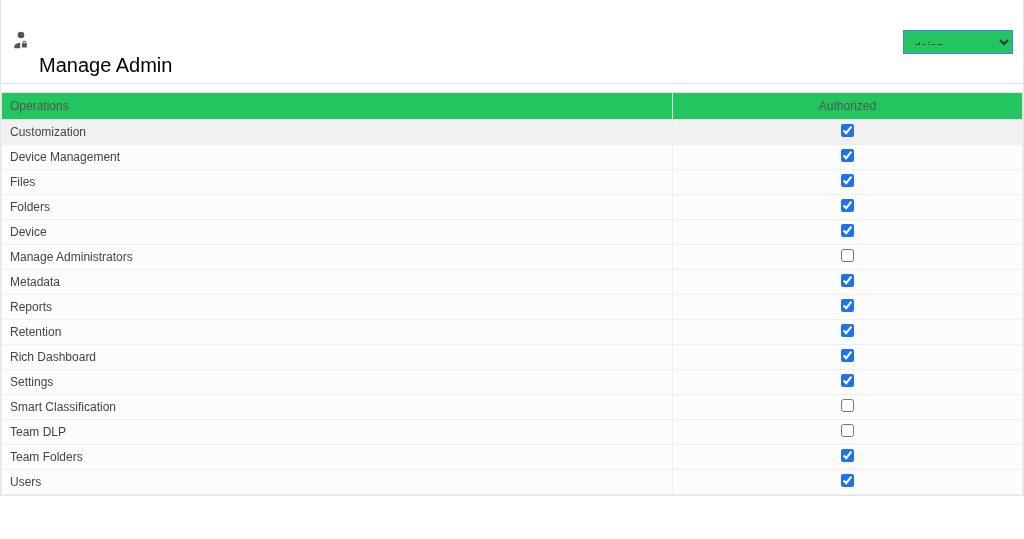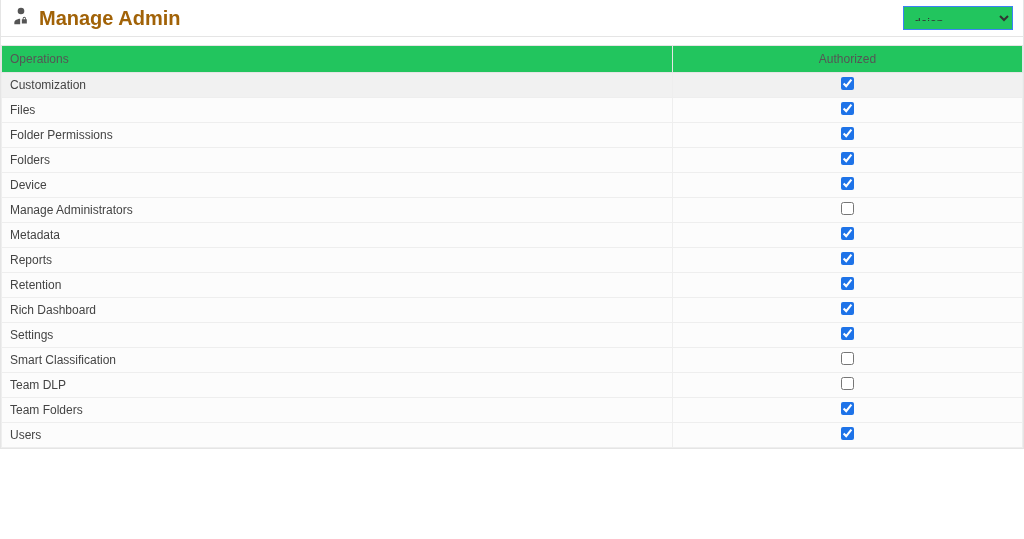--- a/index.html
+++ b/index.html
@@ -26,22 +26,23 @@
       align-items: center;
       gap: 8px;
     }
     .title-wrap svg {
       width: 20px;
       height: 20px;
       fill: #555;
     }
     .title-text {
       font-size: 20px;
-      font-weight: 700;
-      color: #a16207;
+      font-weight: 400;
+      color: #000000;
+      margin-top: 48px;
     }
     .user-select {
       border: 1px solid #3b82f6;
       height: 24px;
       min-width: 110px;
       font-size: 12px;
       padding: 8px 6px;
       color: #333;
       background: #22c55e;
     }
@@ -107,25 +108,25 @@
         <th>Operations</th>
         <th class="col-auth">Authorized</th>
       </tr>
     </thead>
     <tbody id="rows-body">
         <tr>
           <td>Customization</td>
           <td class="col-auth"><input type="checkbox" checked="" style=""></td>
         </tr>
         <tr>
-          <td>Files</td>
+          <td>Device Management</td>
           <td class="col-auth"><input type="checkbox" checked="" style=""></td>
         </tr>
         <tr>
-          <td>Folder Permissions</td>
+          <td>Files</td>
           <td class="col-auth"><input type="checkbox" checked="" style=""></td>
         </tr>
         <tr>
           <td>Folders</td>
           <td class="col-auth"><input type="checkbox" checked="" style=""></td>
         </tr>
         <tr>
           <td>Device</td>
           <td class="col-auth"><input type="checkbox" checked="" style=""></td>
         </tr>

